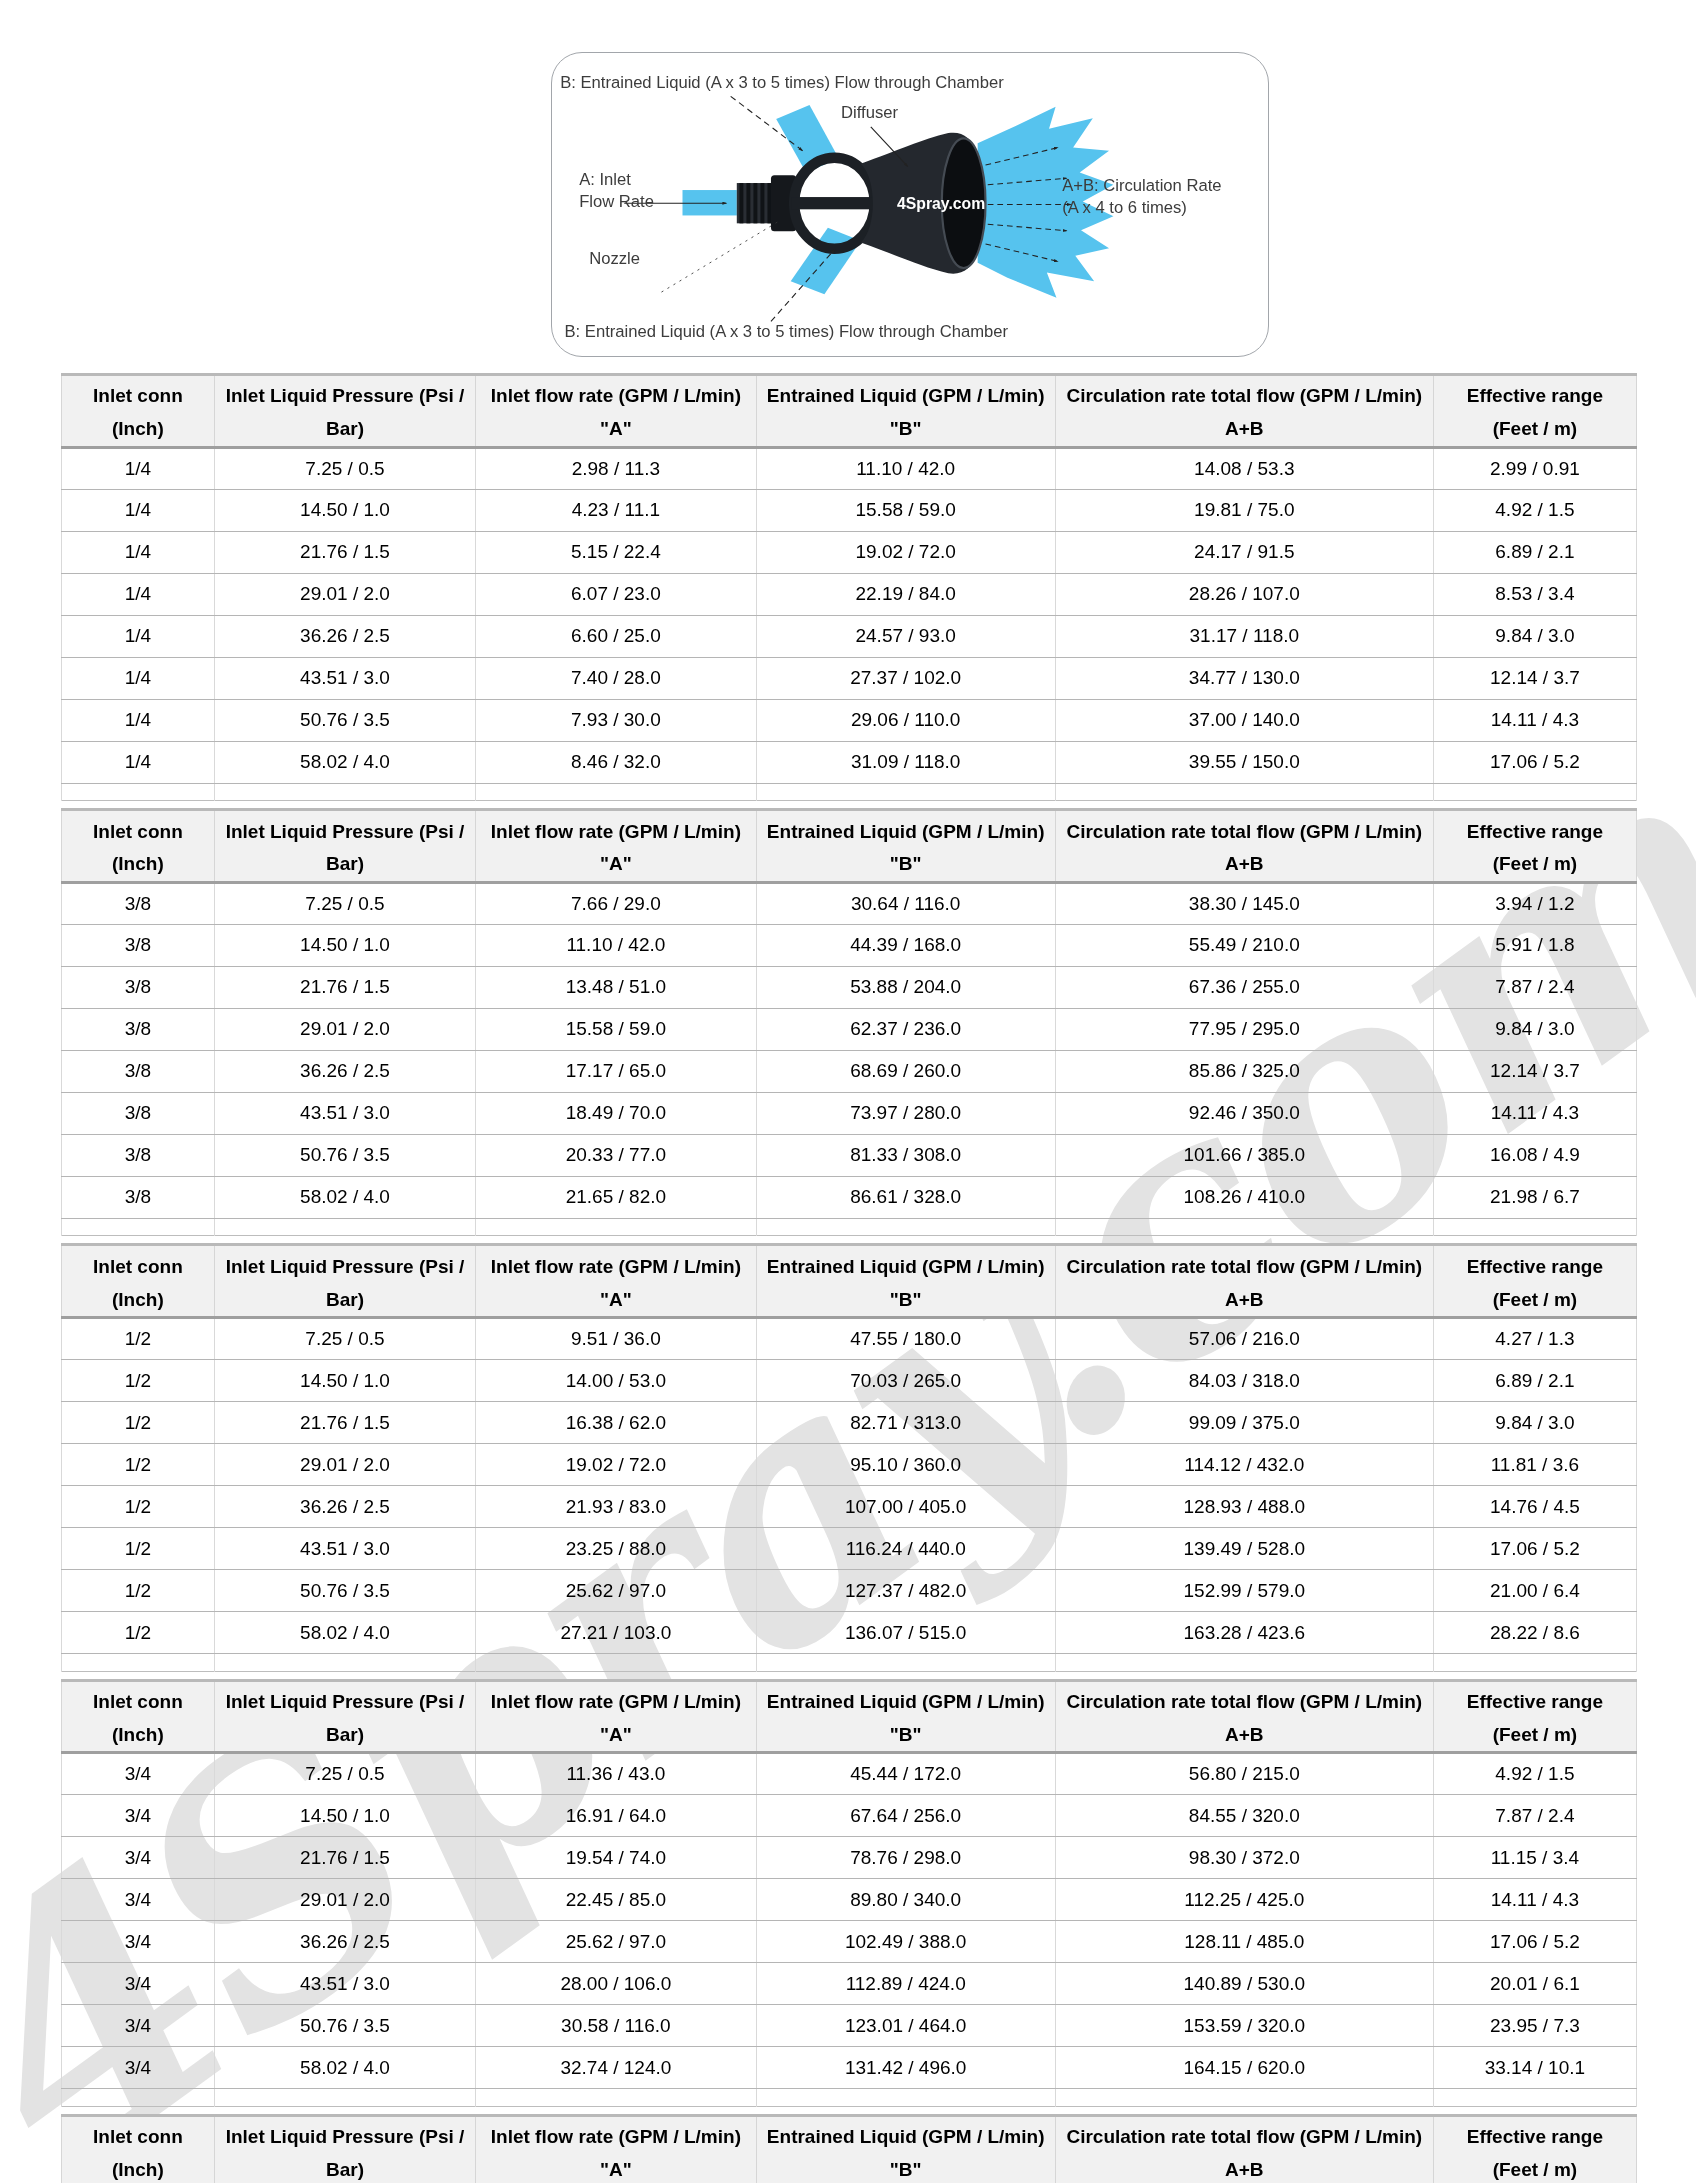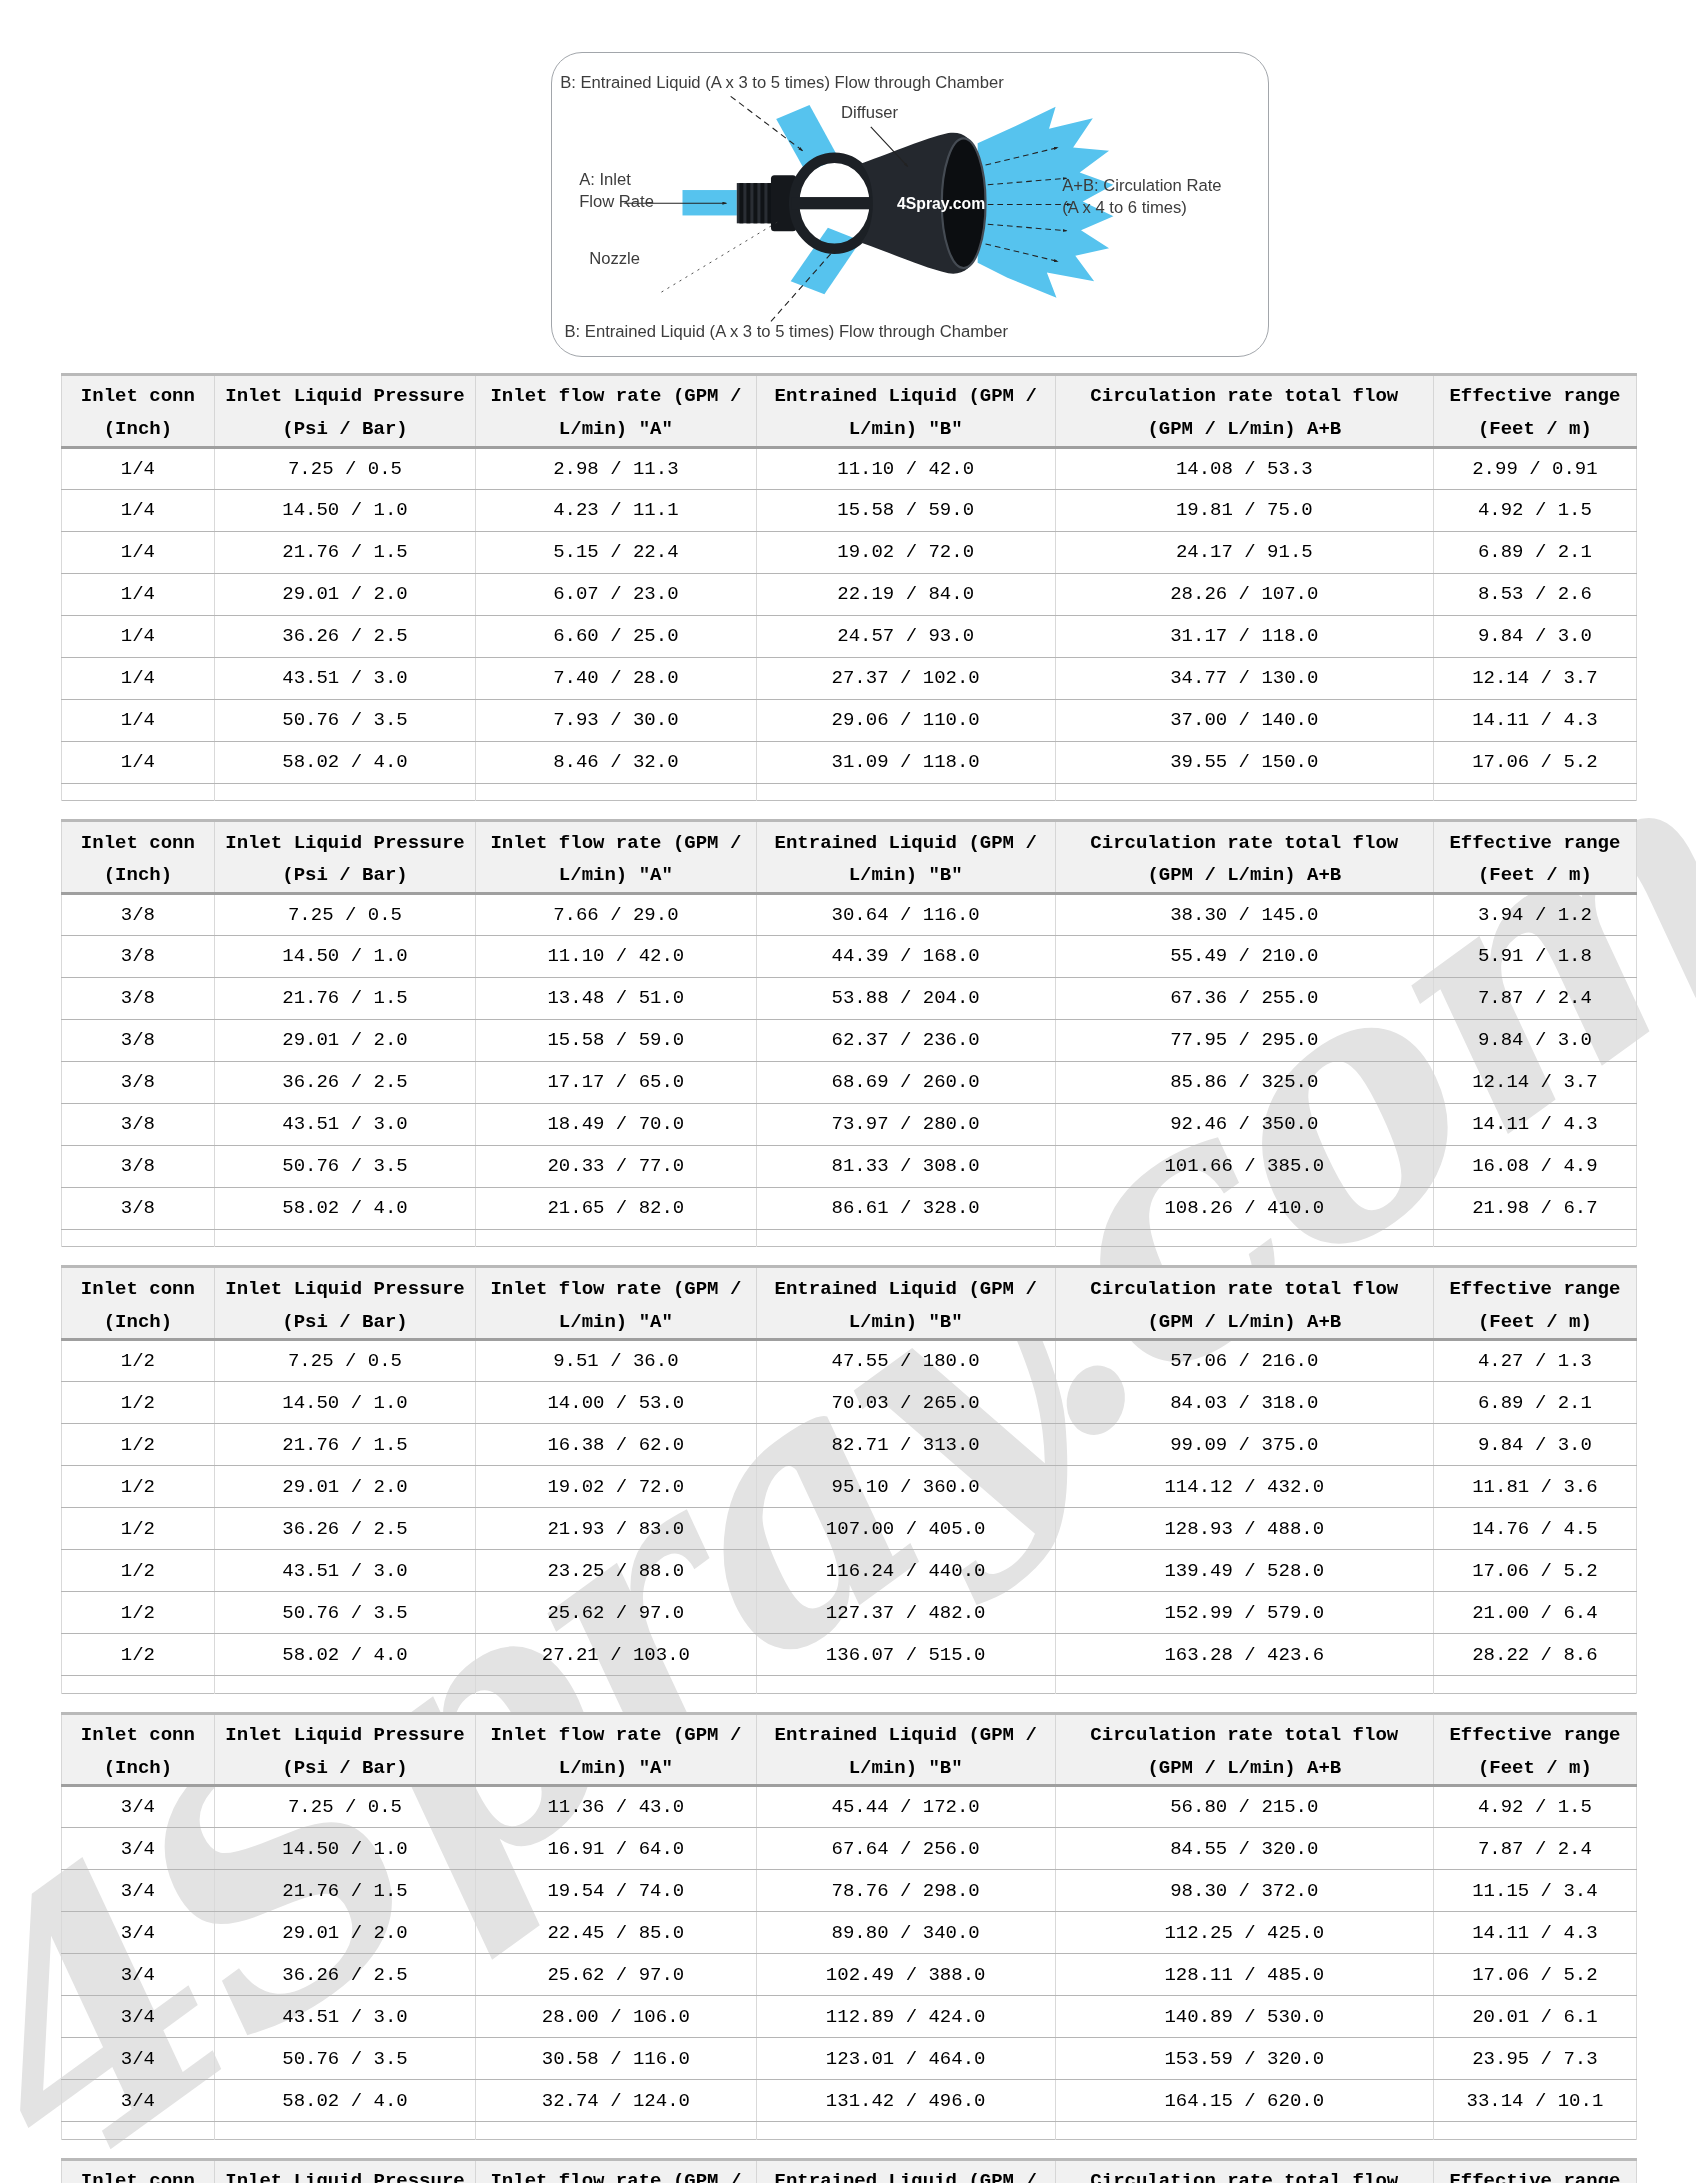--- a/index.html
+++ b/index.html
@@ -44,22 +44,21 @@
     left:61px; top:373px;
     width:1576px;
     z-index:1;
   }
   table.spec{
     width:100%;
     border-collapse:collapse;
     table-layout:fixed;
     border-top:3.5px solid #b9b9b9;
     border-bottom:1.7px solid #bdbdbd;
-    margin-bottom:18px;
-    font-family:Liberation Mono, monospace;
+    margin-bottom:7px;
   }
   table.spec col.c1{width:9.7%}
   table.spec col.c2{width:16.6%}
   table.spec col.c3{width:17.8%}
   table.spec col.c4{width:19.0%}
   table.spec col.c5{width:24.0%}
   table.spec col.c6{width:12.9%}
   table.spec th{
     background:#f1f1f1;
     font-weight:bold;
@@ -196,21 +195,21 @@
             <td>19.02 / 72.0</td>
             <td>24.17 / 91.5</td>
             <td>6.89 / 2.1</td>
           </tr>
           <tr>
             <td>1/4</td>
             <td>29.01 / 2.0</td>
             <td>6.07 / 23.0</td>
             <td>22.19 / 84.0</td>
             <td>28.26 / 107.0</td>
-            <td>8.53 / 2.6</td>
+            <td>8.53 / 3.4</td>
           </tr>
           <tr>
             <td>1/4</td>
             <td>36.26 / 2.5</td>
             <td>6.60 / 25.0</td>
             <td>24.57 / 93.0</td>
             <td>31.17 / 118.0</td>
             <td>9.84 / 3.0</td>
           </tr>
           <tr>

